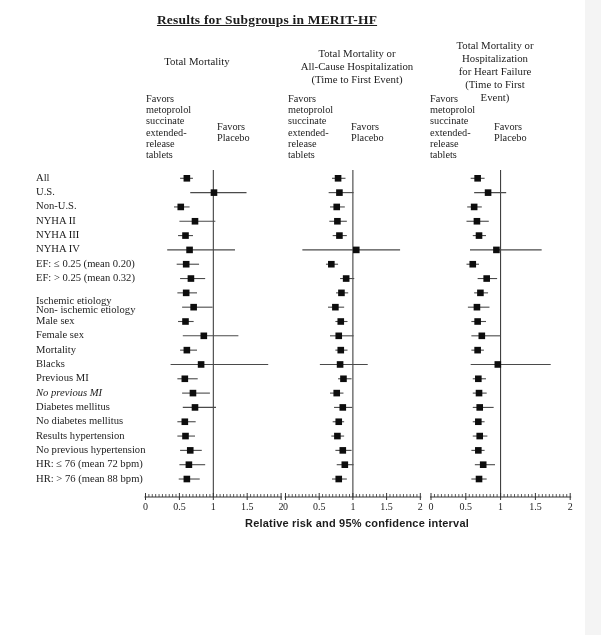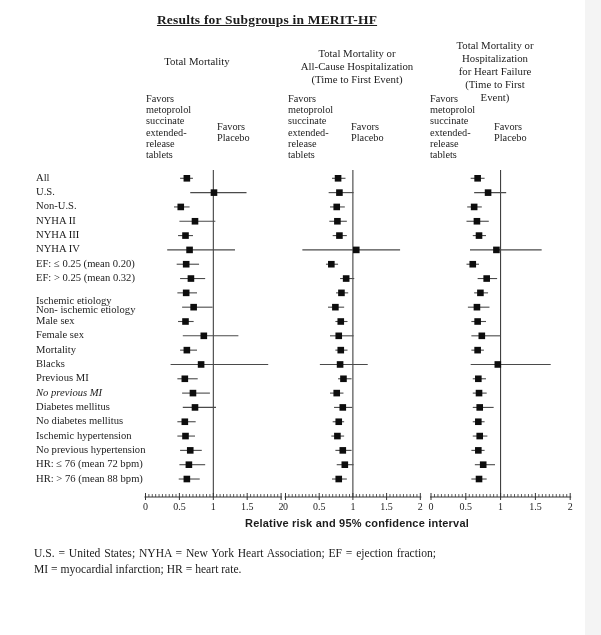--- a/index.html
+++ b/index.html
@@ -103,21 +103,21 @@
       <div class="row-label" style="top: 295px; text-align: center;">Ischemic etiology</div>
       <div class="row-label" style="top: 304px;">Non- ischemic etiology</div>
       <div class="row-label" style="top: 315px;">Male sex</div>
       <div class="row-label" style="top: 329.32px;">Female sex</div>
       <div class="row-label" style="top: 343.64px;">Mortality</div>
       <div class="row-label" style="top: 357.96px;">Blacks</div>
       <div class="row-label" style="top: 372.28px;">Previous MI</div>
       <div class="row-label" style="top: 386.6px; font-style: italic;">No previous MI</div>
       <div class="row-label" style="top: 400.92px;">Diabetes mellitus</div>
       <div class="row-label" style="top: 415.24px;">No diabetes mellitus</div>
-      <div class="row-label" style="top: 429.56px;">Ischemic hypertension</div>
+      <div class="row-label" style="top: 429.56px;">Results hypertension</div>
       <div class="row-label" style="top: 443.88px;">No previous hypertension</div>
       <div class="row-label" style="top: 458.2px;">HR: ≤ 76 (mean 72 bpm)</div>
       <div class="row-label" style="top: 472.52px; text-align: right;">HR: &gt; 76 (mean 88 bpm)</div>
     </div>
 
   <svg id="plot-svg" class="abs" width="601" height="635">
       <line x1="144.5" y1="497" x2="282.1" y2="497" stroke="#333333" stroke-width="1"></line>
       <line x1="148.89" y1="497" x2="148.89" y2="494" stroke="#333333" stroke-width="0.8"></line>
       <line x1="152.28" y1="497" x2="152.28" y2="494" stroke="#333333" stroke-width="0.8"></line>
       <line x1="155.67000000000002" y1="497" x2="155.67000000000002" y2="494" stroke="#333333" stroke-width="0.8"></line>
@@ -390,16 +390,14 @@
       <line x1="471.368" y1="450.38" x2="484.592" y2="450.38" stroke="#4a4a4a" stroke-width="1.1"></line>
       <rect x="475.02799999999996" y="447.08" width="6.6" height="6.6" fill="#0d0d0d"></rect>
       <line x1="474.848" y1="464.7" x2="495.032" y2="464.7" stroke="#4a4a4a" stroke-width="1.1"></line>
       <rect x="479.9" y="461.4" width="6.6" height="6.6" fill="#0d0d0d"></rect>
       <line x1="471.368" y1="479.02000000000004" x2="486.68" y2="479.02000000000004" stroke="#4a4a4a" stroke-width="1.1"></line>
       <rect x="475.724" y="475.72" width="6.6" height="6.6" fill="#0d0d0d"></rect>
     </svg>
 
   <div id="xaxis-label" class="abs">Relative risk and 95% confidence interval</div>
 
-  <div id="footnote-1" class="abs footnote">U.S. = United States; NYHA = New York Heart Association; EF = ejection fraction;</div>
-  <div id="footnote-2" class="abs footnote">MI = myocardial infarction; HR = heart rate.</div>
 
 </div>
 
 </body></html>

